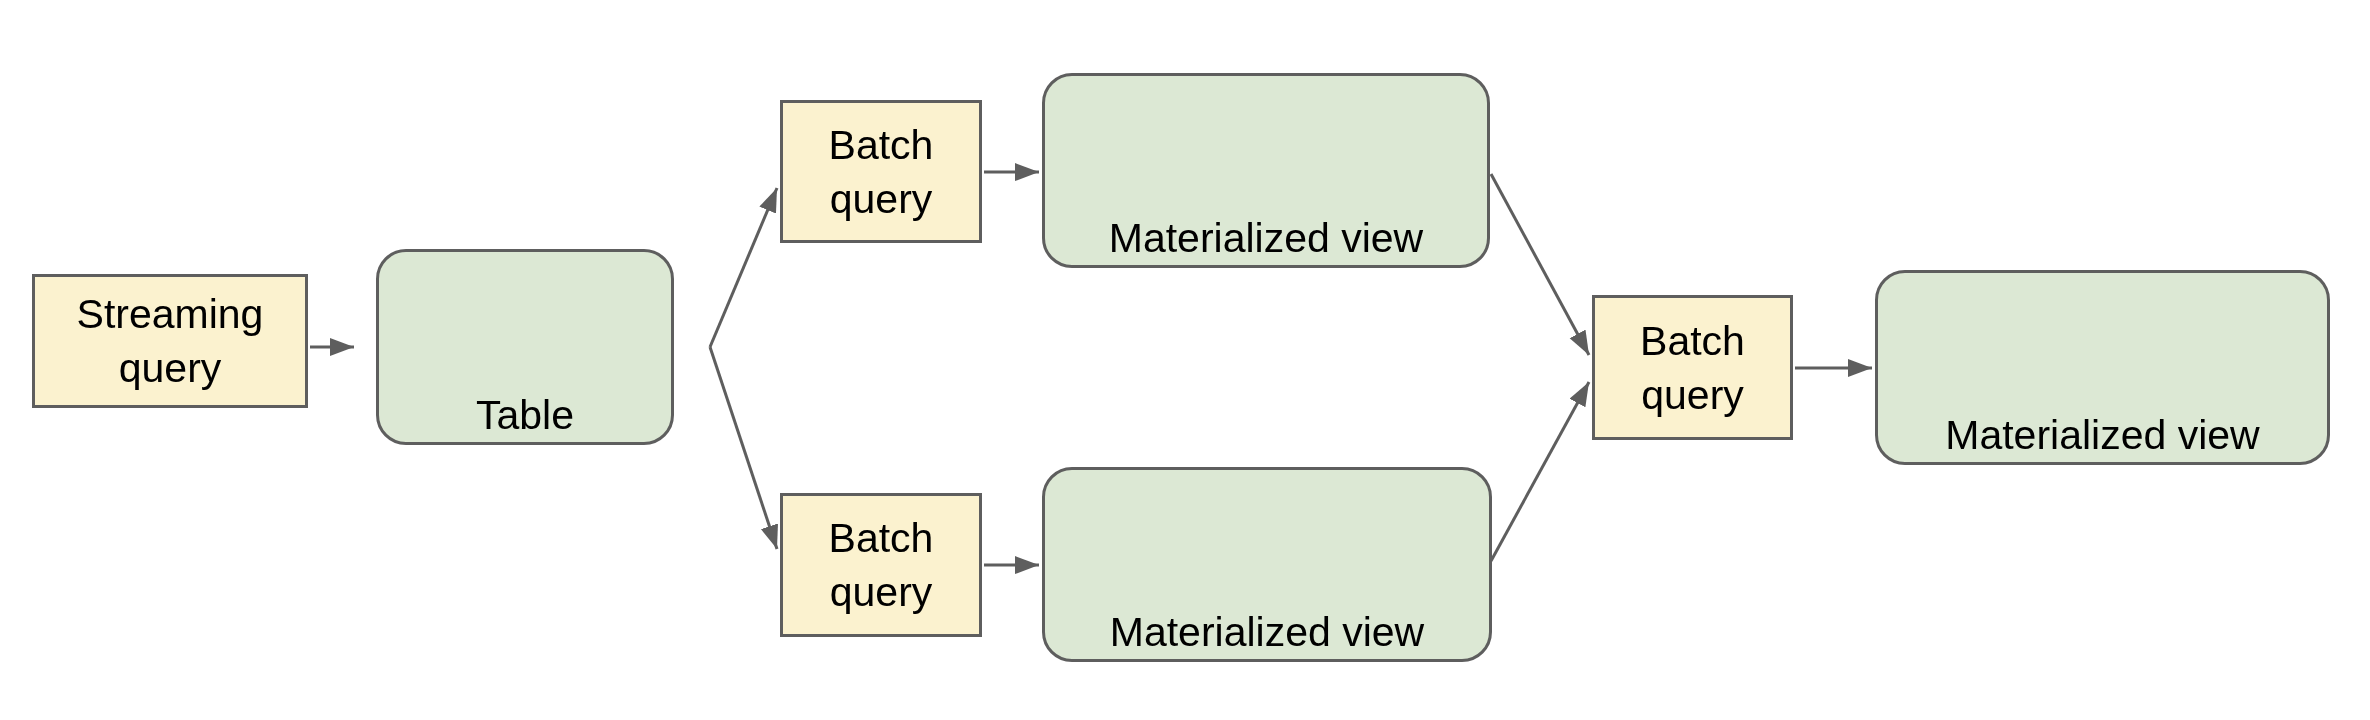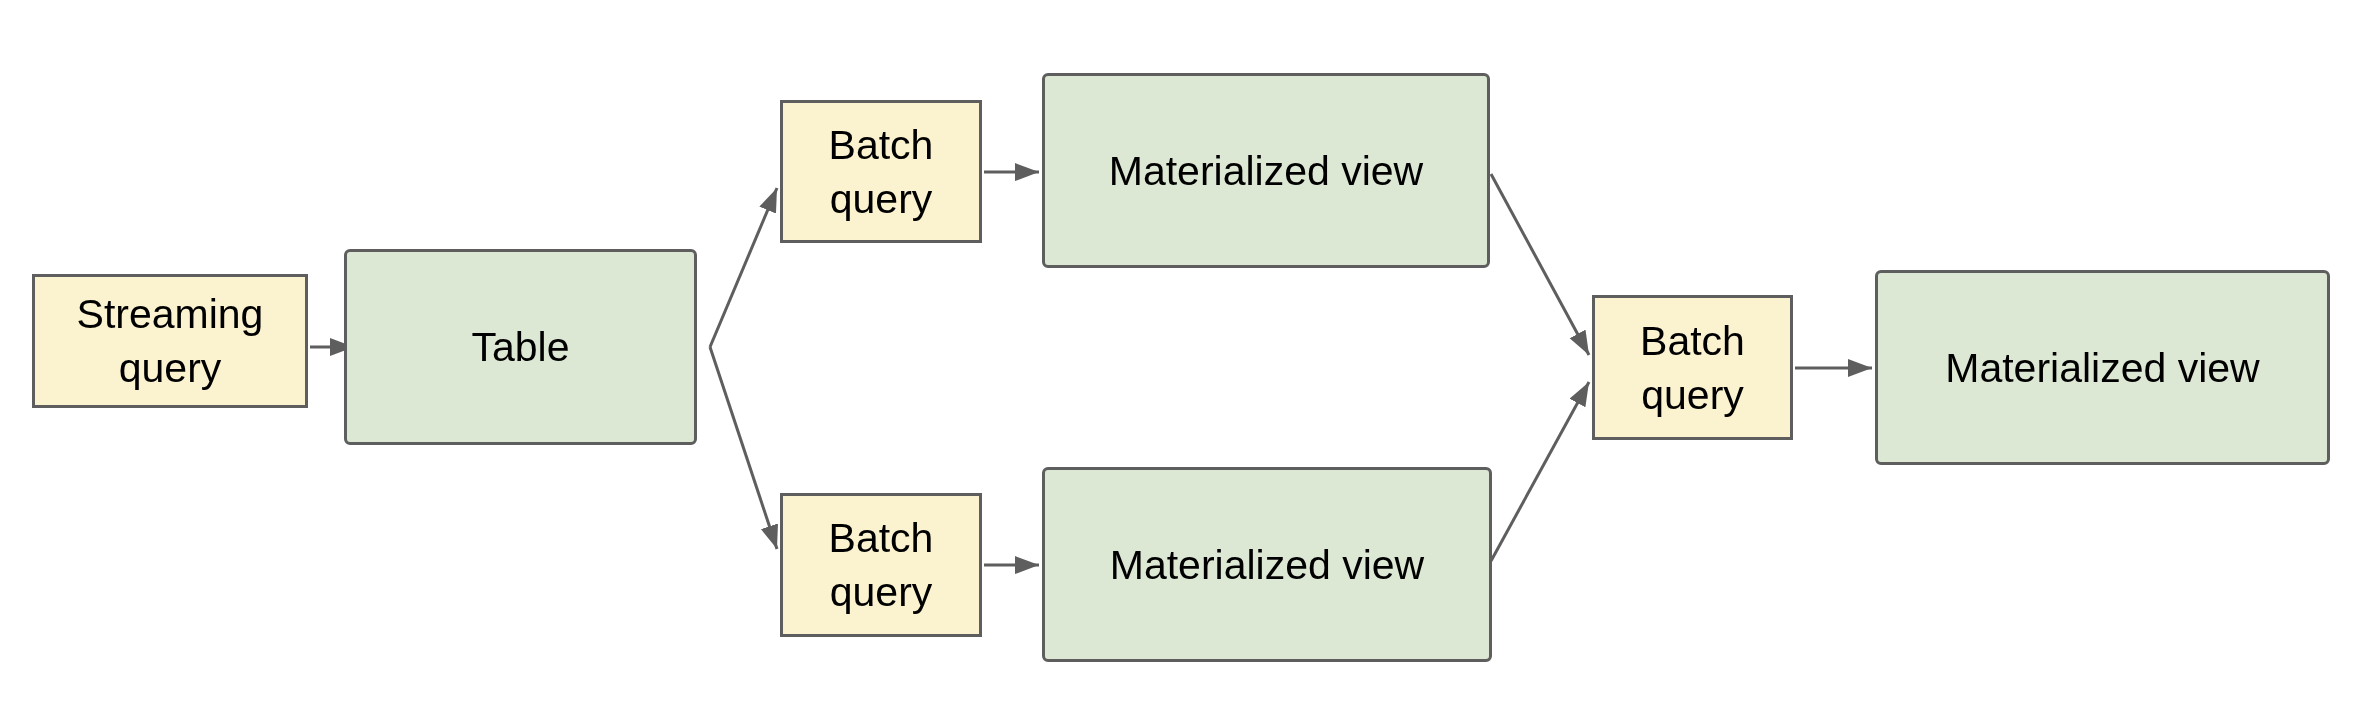--- a/index.html
+++ b/index.html
@@ -34,21 +34,22 @@
     line-height: 54px;
     color: var(--text, #000000);
     border: 3px solid var(--stroke, #5e5e5e);
   }
   .node.query {
     background: var(--query-fill, #fbf2cf);
     border-radius: 0;
   }
   .node.entity {
     background: var(--entity-fill, #dce8d4);
-    border-radius: 6px;
+    border-radius: 30px;
+    align-items: flex-end;
   }
   .node .label {
     display: block;
     width: 100%;
     padding: 0 2px;
   }
 </style>
 </head>
 <body>
 
@@ -69,21 +70,21 @@
         <line x1="1491" y1="174" x2="1589" y2="355" stroke="#5e5e5e" stroke-width="3" marker-end="url(#arrowhead)"></line>
         <line x1="1491" y1="561" x2="1589" y2="382" stroke="#5e5e5e" stroke-width="3" marker-end="url(#arrowhead)"></line>
         <line x1="1795" y1="368" x2="1872" y2="368" stroke="#5e5e5e" stroke-width="3" marker-end="url(#arrowhead)"></line>
       </g>
   </svg>
 
   <div id="node-layer">
       <div class="node query" style="left: 32px; top: 274px; width: 276px; height: 134px;">
         <span class="label">Streaming query</span>
       </div>
-      <div class="node entity" style="left: 344px; top: 249px; width: 353px; height: 196px;">
+      <div class="node entity" style="left: 376px; top: 249px; width: 298px; height: 196px;">
         <span class="label">Table</span>
       </div>
       <div class="node query" style="left: 780px; top: 100px; width: 202px; height: 143px;">
         <span class="label">Batch query</span>
       </div>
       <div class="node entity" style="left: 1042px; top: 73px; width: 448px; height: 195px;">
         <span class="label">Materialized view</span>
       </div>
       <div class="node query" style="left: 780px; top: 493px; width: 202px; height: 144px;">
         <span class="label">Batch query</span>

